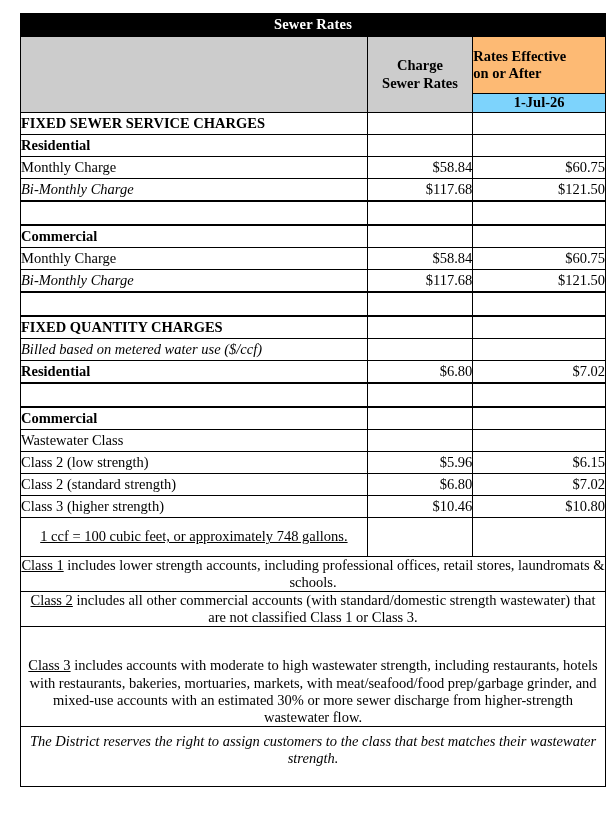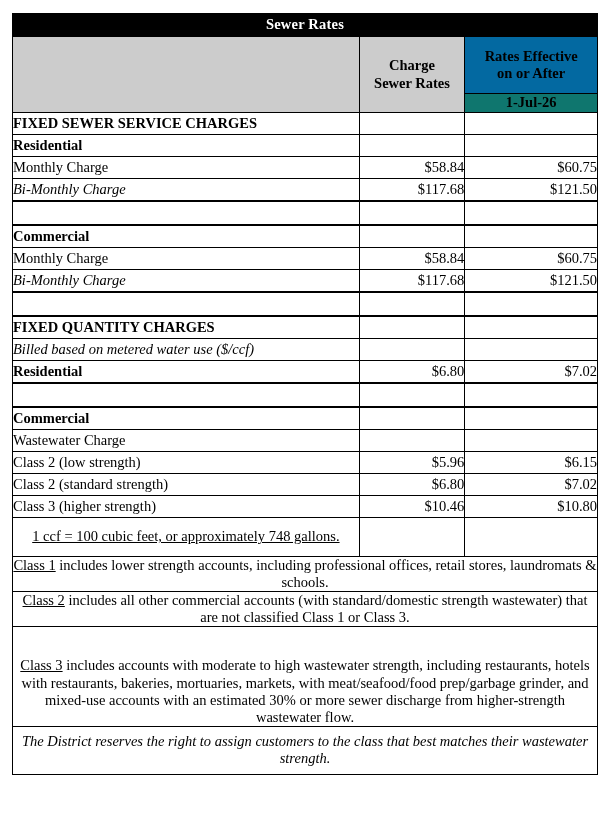--- a/index.html
+++ b/index.html
@@ -17,21 +17,21 @@
 
   #sheet {
     position: relative;
     width: 607px;
     height: 840px;
     background: #ffffff;
   }
 
   table.rates {
     position: absolute;
-    left: 12px;
+    left: 20px;
     top: 13px;
     width: 586px;
     border-collapse: collapse;
     table-layout: fixed;
     background: #ffffff;
   }
 
   table.rates td {
     border: 1px solid #000000;
     padding: 0;
@@ -60,33 +60,32 @@
   td.hdr-cur {
     background: #cccccc;
     text-align: center;
     font-weight: bold;
     font-size: 15px;
     line-height: 1.22;
     border-top: none;
     padding-top: 2px;
   }
   td.hdr-eff-top {
-    background: #0369a1;
-    text-align: center;
+    background: #fdba74;
     font-weight: bold;
     font-size: 15px;
     line-height: 1.22;
     border-top: none;
     border-bottom: 1px solid #000000;
     height: 56px;
     vertical-align: bottom;
     padding-bottom: 1px;
   }
   td.hdr-eff-bot {
-    background: #0f766e;
+    background: #7dd3fc;
     text-align: center;
     font-weight: bold;
     font-size: 15px;
     height: 18px;
   }
 
   
   td.lbl {
     padding: 1px 0 1px 5px;
     text-align: left;
@@ -123,21 +122,21 @@
     white-space: normal;
     line-height: 1.24;
     font-size: 14.5px;
     vertical-align: top;
     border-top-width: 2px;
   }
   td.note.tall { padding-top: 30px; }
   td.note.final {
     font-style: italic;
     padding-top: 6px;
-    padding-bottom: 7px;
+    padding-bottom: 19px;
     border-top-width: 1px;
   }
   .u { text-decoration: underline; }
 </style>
 </head>
 <body>
 
 <div id="sheet">
 
   <table class="rates">
@@ -245,21 +244,21 @@
         <td class="empty"></td>
       </tr>
 
       <tr class="r-std">
         <td class="lbl b">Commercial</td>
         <td class="val empty"></td>
         <td class="val empty"></td>
       </tr>
 
       <tr class="r-std">
-        <td class="lbl">Wastewater Charge</td>
+        <td class="lbl">Wastewater Class</td>
         <td class="val empty"></td>
         <td class="val empty"></td>
       </tr>
 
       <tr class="r-std">
         <td class="lbl">Class 2 (low strength)</td>
         <td class="val">$5.96</td>
         <td class="val">$6.15</td>
       </tr>
 

